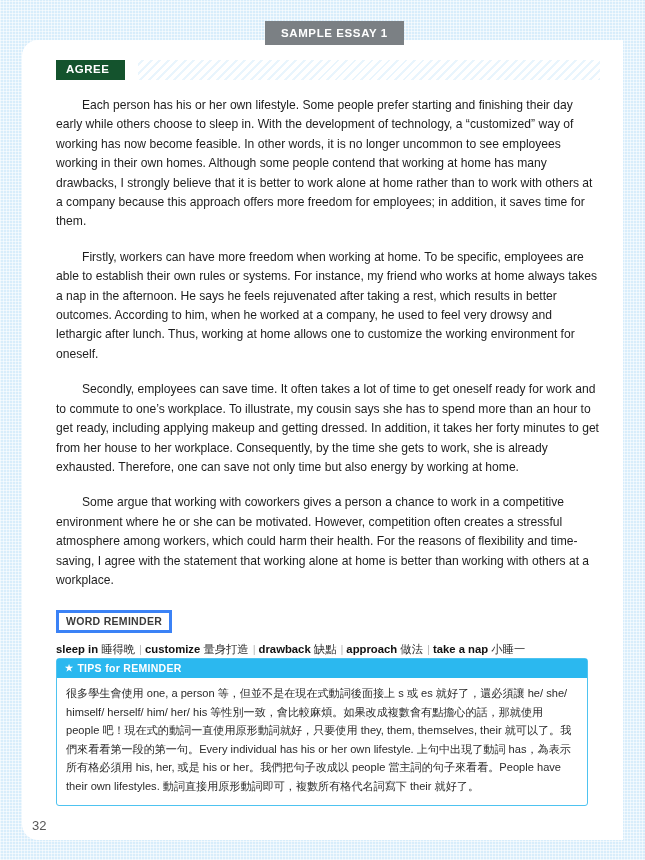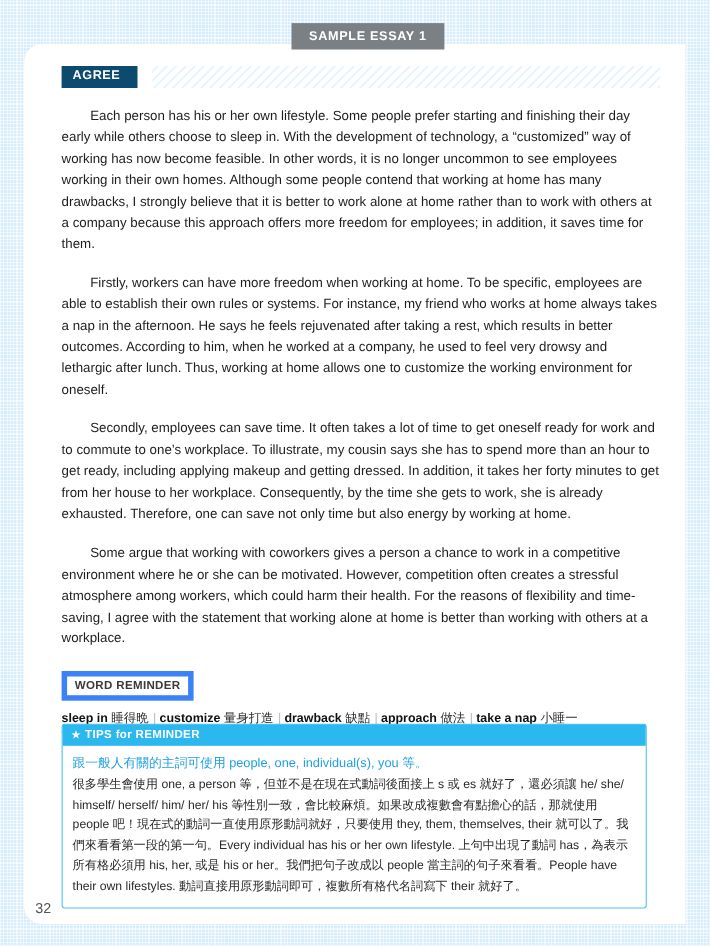--- a/index.html
+++ b/index.html
@@ -62,21 +62,21 @@
   
   .agree-row {
     position: relative;
     height: 20px;
     margin-bottom: 12px;
   }
   .agree-badge {
     position: absolute;
     left: 0;
     top: 0;
-    background: #0c4a6e;
+    background: #14532d;
     color: #ffffff;
     font-size: 11.5px;
     font-weight: bold;
     letter-spacing: 0.5px;
     padding: 3px 16px 4px 10px;
     line-height: 13px;
   }
   .agree-stripes {
     position: absolute;
     left: 82px;
@@ -96,21 +96,21 @@
     font-size: 12.1px;
     line-height: 19.4px;
     color: #1d1d1d;
     text-indent: 26px;
     text-align: left;
   }
 
   
   .word-reminder-head {
     display: inline-block;
-    border: 5px solid #3b82f6;
+    border: 3px solid #3b82f6;
     font-size: 10.5px;
     font-weight: bold;
     color: #3a3a3a;
     padding: 2px 7px 3px 7px;
     letter-spacing: 0.3px;
     margin-top: 6px;
     margin-bottom: 8px;
   }
   .word-list {
     font-size: 11.3px;
@@ -211,18 +211,17 @@
 
   </div>
 </div>
 
 <div class="tips-box">
   <div class="tips-head">
     <span class="tips-star">★</span>
     <span>TIPS for REMINDER</span>
   </div>
   <div class="tips-body">
-    <p class="tips-lead">跟一般人有關的主詞可使用 people, one, individual(s), you 等。</p>
     <p class="tips-text">很多學生會使用 one, a person 等，但並不是在現在式動詞後面接上 s 或 es 就好了，還必須讓 he/ she/ himself/ herself/ him/ her/ his 等性別一致，會比較麻煩。如果改成複數會有點擔心的話，那就使用 people 吧！現在式的動詞一直使用原形動詞就好，只要使用 they, them, themselves, their 就可以了。我們來看看第一段的第一句。Every individual has his or her own lifestyle. 上句中出現了動詞 has，為表示所有格必須用 his, her, 或是 his or her。我們把句子改成以 people 當主詞的句子來看看。People have their own lifestyles. 動詞直接用原形動詞即可，複數所有格代名詞寫下 their 就好了。</p>
   </div>
 </div>
 
 <div class="page-num">32</div>
 
 </body></html>

